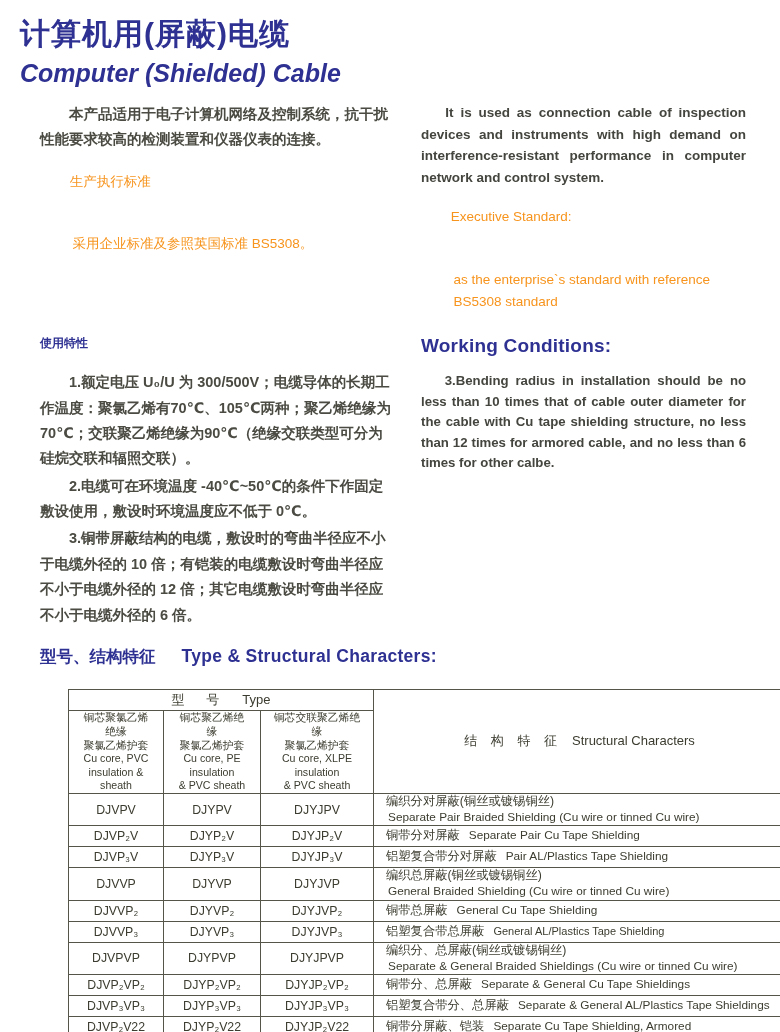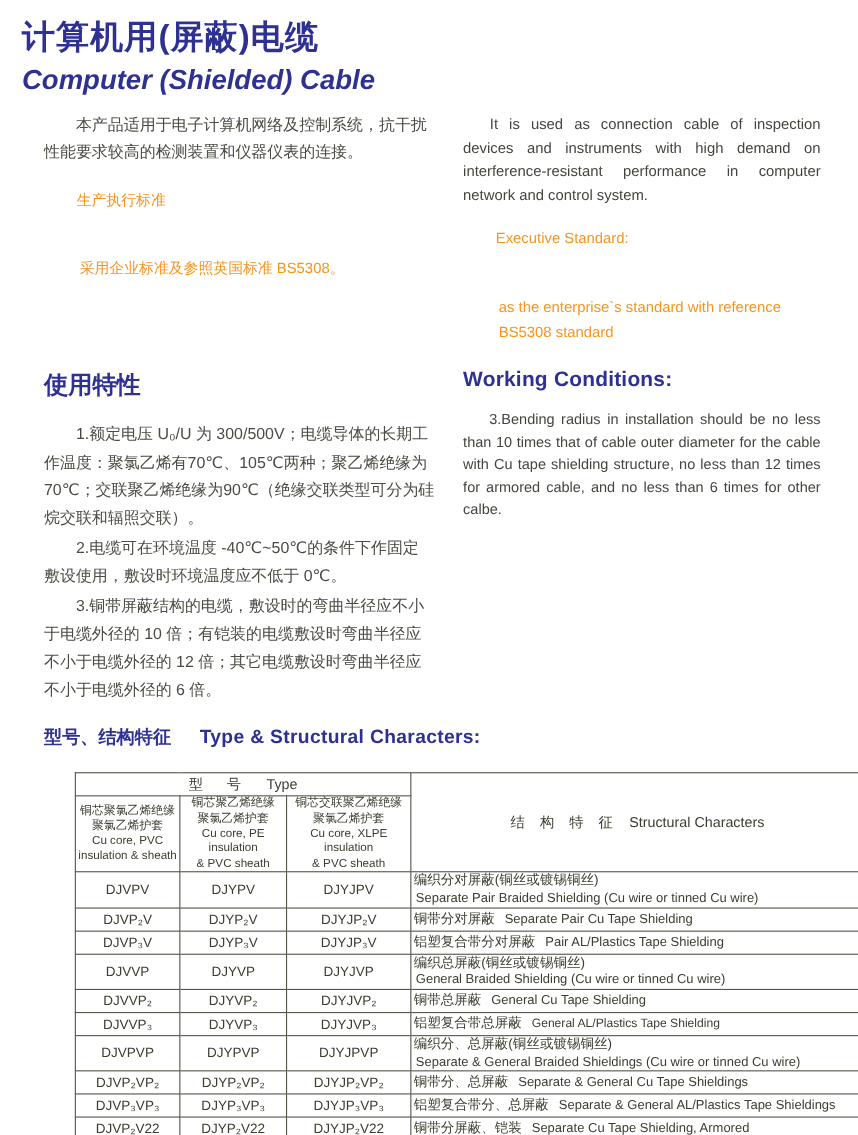--- a/index.html
+++ b/index.html
@@ -12,49 +12,49 @@
   .page{padding:12px 18px 0 20px;}
 
   
   .title-zh{font-size:30px;font-weight:bold;color:#2e3192;margin:2px 0 4px 0;letter-spacing:1px;}
   .title-en{font-size:25px;font-weight:bold;font-style:italic;color:#2e3192;margin:0 0 14px 0;}
 
   
   .two-col{display:grid;grid-template-columns:355px 1fr;column-gap:26px;margin:0 0 0 20px;padding-right:16px;}
   .col{min-width:0;}
 
-  p{margin:0;}
+  p{margin:0;font-weight:bold;}
   .p-zh{font-size:14.5px;line-height:1.75;color:#4b4b43;text-indent:2em;}
   .p-en{font-size:13.5px;line-height:1.6;color:#45453f;text-indent:1.8em;text-align:justify;}
 
   .orange{color:#f7941d;margin-top:18px;font-size:13.5px;line-height:1.65;}
   .orange .l1{margin-left:2.2em;}
   .orange .l2{margin-left:2.4em;margin-top:40px;}
 
   .usage{margin-top:22px;}
-  .h-zh{font-size:22px;font-weight:bold;color:#2e3192;margin:0 0 18px 0;}
+  .h-zh{font-size:12px;font-weight:bold;color:#2e3192;margin:0 0 18px 0;}
   .h-en{font-size:19px;font-weight:bold;color:#2e3192;margin:0 0 14px 0;letter-spacing:.2px;}
   .usage .p-zh{margin-bottom:2px;}
   .usage .p-en{margin-bottom:2px;font-size:13.2px;line-height:1.55;}
 
   
   .tbl-heading{margin:16px 0 21px 20px;display:flex;align-items:baseline;gap:26px;}
   .tbl-heading .zh{font-size:16.5px;font-weight:bold;color:#2e3192;}
   .tbl-heading .en{font-size:17.5px;font-weight:bold;color:#2e3192;letter-spacing:.3px;}
 
   table.types{
     border-collapse:collapse;margin-left:48px;width:717px;table-layout:fixed;
     color:#3c3c30;
   }
   table.types col.c1{width:95px;}
   table.types col.c2{width:97px;}
   table.types col.c3{width:113px;}
   table.types col.c4{width:412px;}
   table.types th,table.types td{
-    border:1px solid #55554a;padding:0 2px;font-weight:normal;
+    border:1px solid #55554a;padding:0 12px;font-weight:normal;
   }
   table.types{border:1.5px solid #44443a;}
   th.type-span{font-size:13px;height:20px;color:#3c3c30;}
   th.type-span .zh{letter-spacing:9px;margin-right:14px;}
   th.struct-head{font-size:13px;vertical-align:middle;text-align:center;}
   th.struct-head .zh{letter-spacing:5px;margin-right:10px;}
   th.col-head{font-size:10.6px;line-height:1.28;text-align:center;height:60px;vertical-align:middle;padding:2px 1px;}
   th.col-head .zh{font-size:10.8px;}
   td.type-cell{text-align:center;font-size:12.3px;height:20px;}
   td.desc-cell{padding-left:5px;font-size:12.3px;line-height:1.3;}

